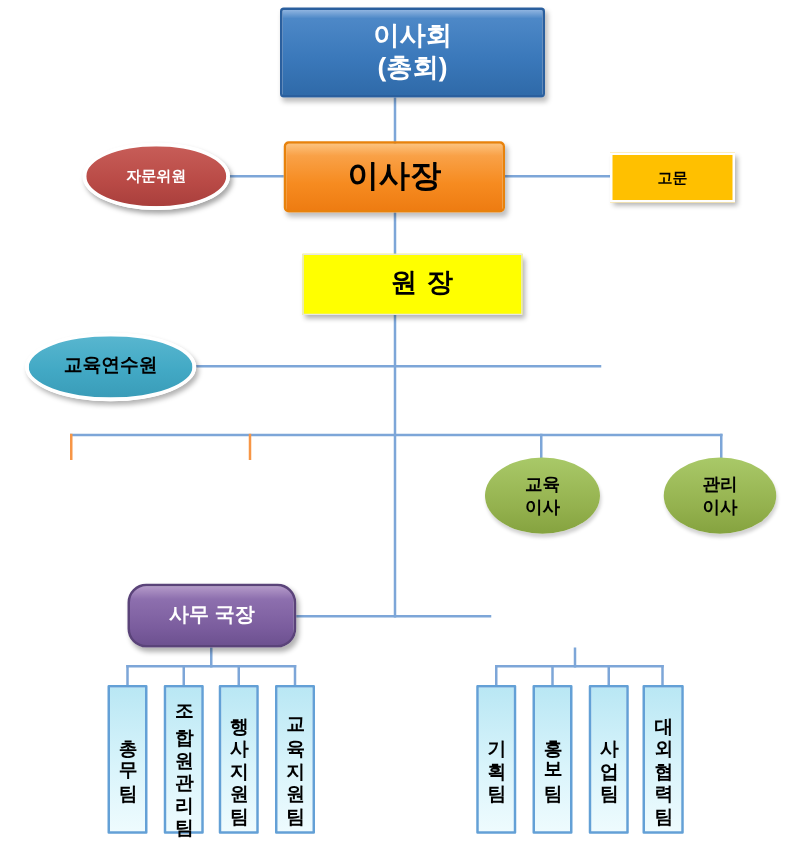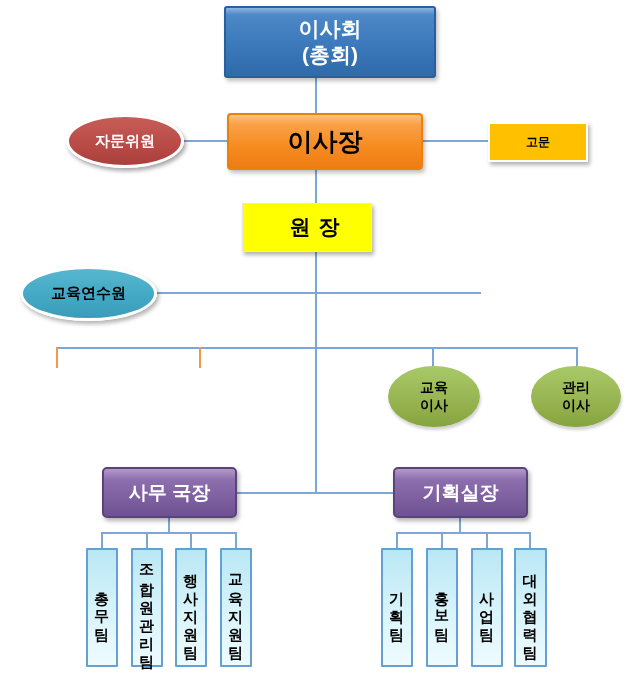--- a/index.html
+++ b/index.html
@@ -27,28 +27,28 @@
   .gold-box{
     background:#ffc000;border:2px solid #ffffff;font-size:12px;
     box-shadow:2px 3px 4px rgba(0,0,0,.3);
   }
   .yellow-box{
     background:#ffff00;border:1px solid #e6e6e6;font-size:21px;letter-spacing:1px;
     box-shadow:2px 3px 4px rgba(0,0,0,.3);
   }
   .purple-box{
     background:linear-gradient(180deg,#b49ac9 0%,#8d6fae 22%,#7b5d9e 70%,#6d5190 100%);
-    border:2px solid #5a4379;border-radius:5px;color:#fff;font-size:19px;
+    border:2px solid #5a4379;border-radius:15px;color:#fff;font-size:16px;
     box-shadow:2px 3px 4px rgba(0,0,0,.3);
     text-align:center;
   }
   .ellipse{border-radius:50%;}
   .red-ell{
     background:linear-gradient(180deg,#c75d58 0%,#b94a46 60%,#a93f3c 100%);
-    border:3px solid #fff;color:#fff;font-size:15px;
+    border:3px solid #fff;color:#fff;font-size:12px;
     box-shadow:2px 3px 4px rgba(0,0,0,.35);
   }
   .teal-ell{
     background:linear-gradient(180deg,#58b6cf 0%,#42a9c5 55%,#3a9cb8 100%);
     border:3px solid #fff;font-size:15px;
     box-shadow:2px 3px 4px rgba(0,0,0,.3);
   }
   .orange-ell{
     background:linear-gradient(180deg,#f9a855 0%,#f78b28 65%,#ee7d15 100%);
     font-size:15px;box-shadow:1px 3px 3px rgba(0,0,0,.18);
@@ -95,40 +95,39 @@
   <div class="vline" style="left:396px;top:532px;width:2px;height:16px;"></div>
   <div class="vline" style="left:441px;top:532px;width:2px;height:16px;"></div>
   <div class="vline" style="left:486px;top:532px;width:2px;height:16px;"></div>
   <div class="vline" style="left:529px;top:532px;width:2px;height:16px;"></div>
 
   <div class="node blue-box" style="left:212px;top:6px;width:212px;height:72px;">이사회
 (총회)</div>
 
   <div class="node ellipse red-ell" style="left:66px;top:114px;width:118px;height:54px;">자문위원</div>
 
-  <div class="node orange-box" style="left:227px;top:113px;width:196px;height:57px;">이사장</div>
+  <div class="node orange-box" style="left:227px;top:113px;width:177px;height:57px;">이사장</div>
 
   <div class="node gold-box" style="left:488px;top:122px;width:100px;height:40px;">고문</div>
 
-  <div class="node yellow-box" style="left:242px;top:203px;width:130px;height:49px;padding-left:16px;">원 장</div>
+  <div class="node yellow-box" style="left:242px;top:203px;width:176px;height:49px;padding-left:16px;">원 장</div>
 
   <div class="node ellipse teal-ell" style="left:20px;top:266px;width:137px;height:55px;text-align:center;">교육연수원</div>
 
 
 
 
   <div class="node ellipse green-ell" style="left:388px;top:366px;width:92px;height:61px;">교육
 이사</div>
 
   <div class="node ellipse green-ell" style="left:531px;top:366px;width:90px;height:61px;">관리
 이사</div>
 
   <div class="node purple-box" style="left:102px;top:467px;width:135px;height:51px;">사무 국장</div>
 
-  <div class="node purple-box" style="left:393px;top:467px;width:135px;height:51px;">기획실장</div>
 
   <div class="team-box" style="left:86px;top:548px;width:32px;height:119px;">
     <span class="team-label">총무팀</span>
   </div>
   <div class="team-box" style="left:131px;top:548px;width:32px;height:119px;">
     <span class="team-label">조합원관리팀</span>
   </div>
   <div class="team-box" style="left:175px;top:548px;width:32px;height:119px;">
     <span class="team-label">행사지원팀</span>
   </div>

